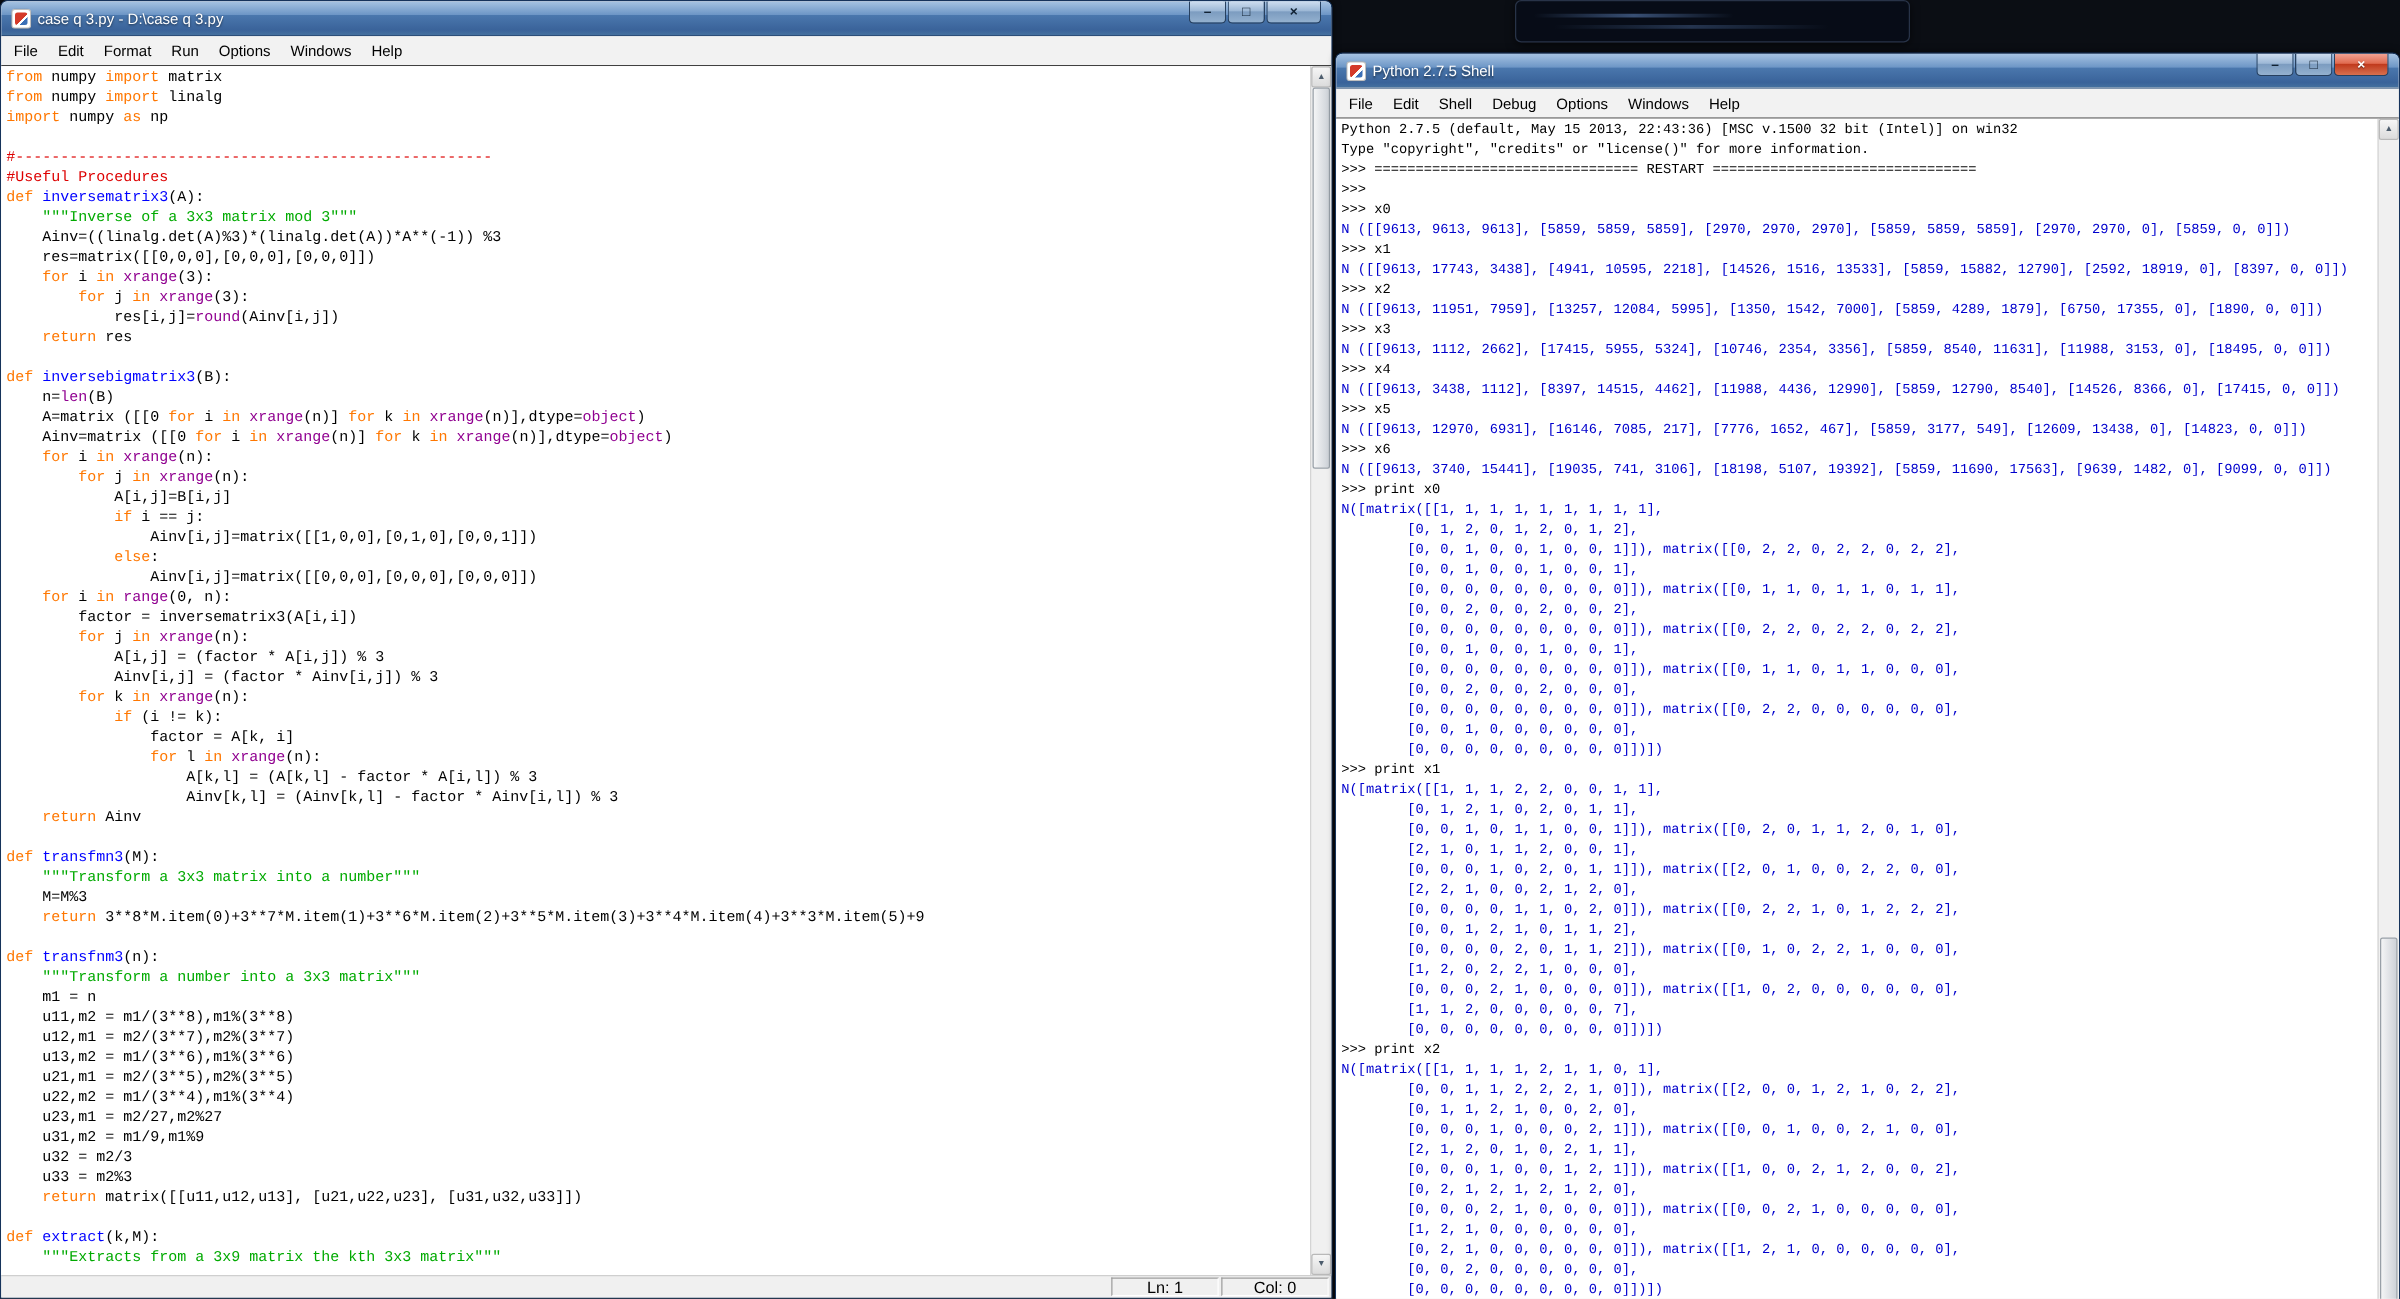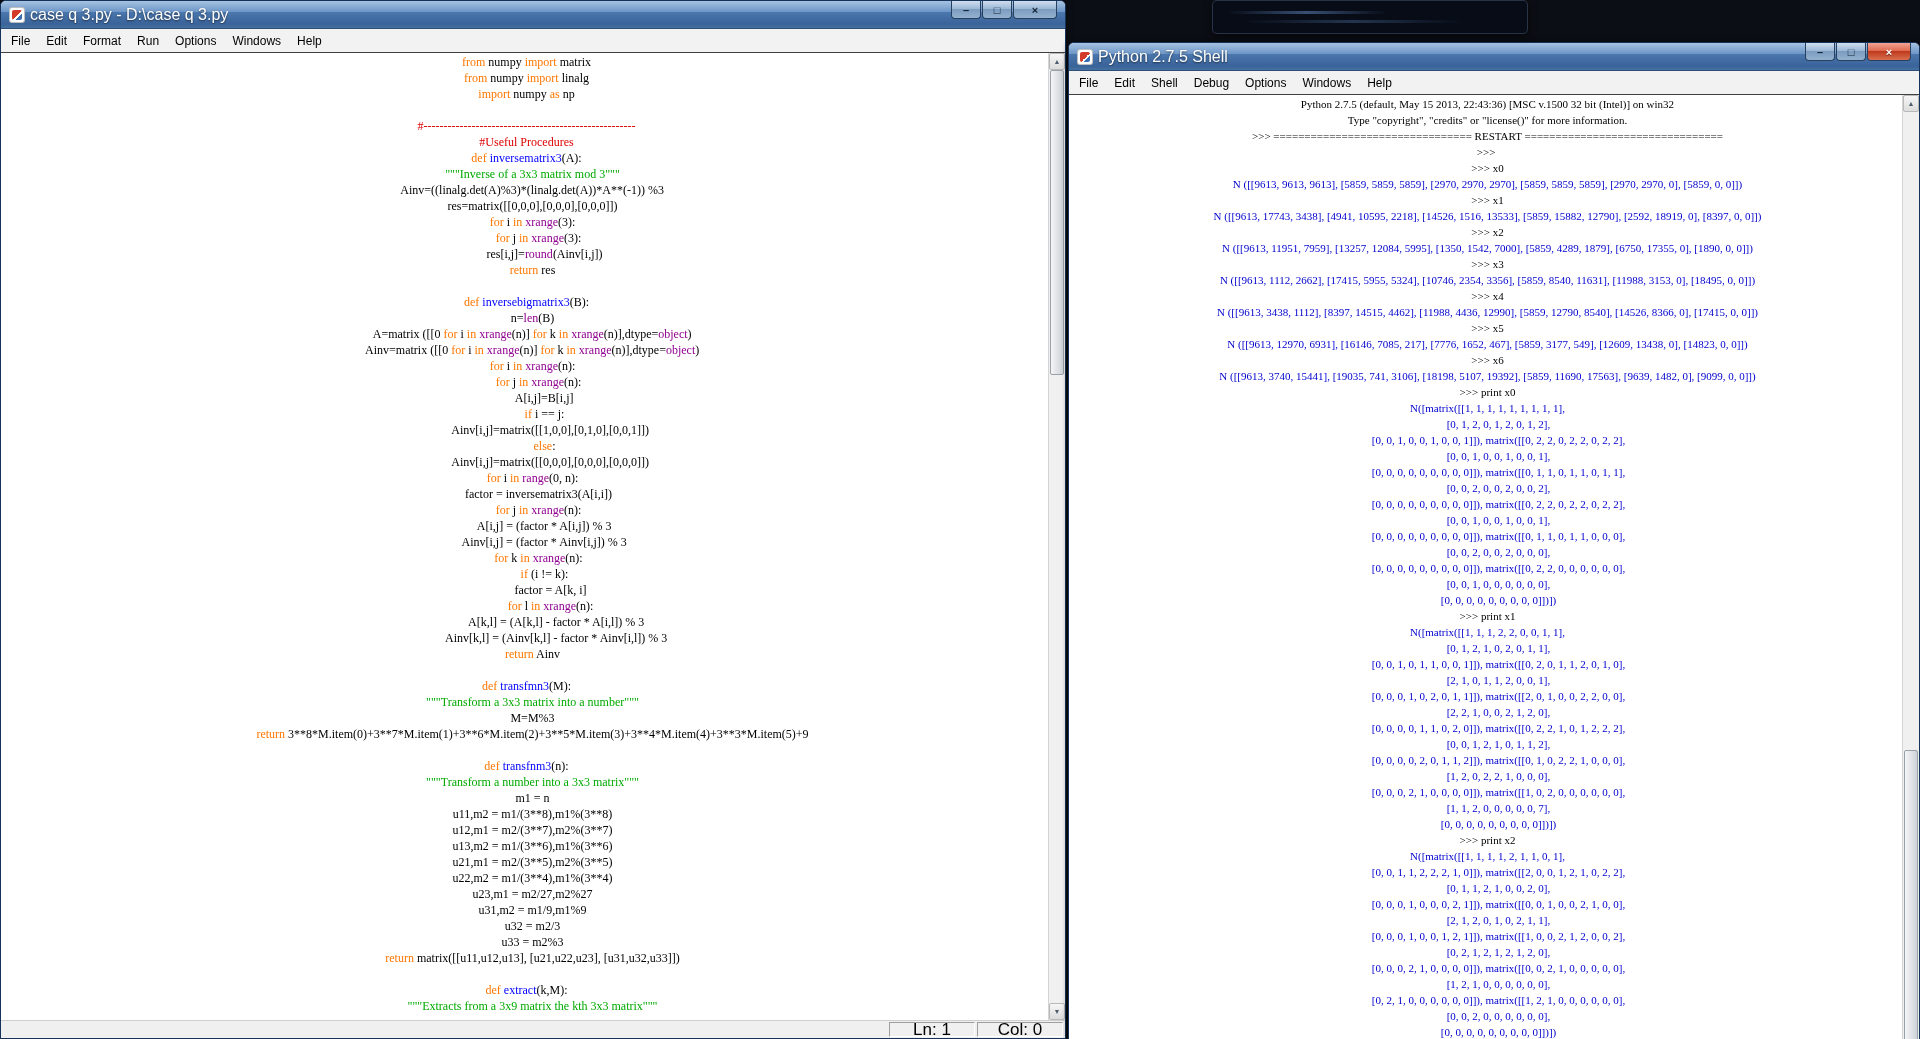--- a/index.html
+++ b/index.html
@@ -11,36 +11,36 @@
           border-radius:6px 6px 0 0;box-shadow:0 0 6px rgba(0,0,0,.6);}
   .window.left{left:0;width:1066px;}
   .window.right{left:1068px;width:852px;margin-top:42px;}
 
   .titlebar{position:relative;height:28px;border-radius:5px 5px 0 0;
             background:linear-gradient(180deg,#a6c3e2 0%,#6d96c6 40%,#4a77ad 42%,#3a639a 85%,#45719f 100%);
             display:flex;align-items:center;padding:0 6px;border-bottom:1px solid #2c4e79;}
   .winicon{width:16px;height:16px;margin:0 5px 0 2px;background:#fff;border-radius:3px;position:relative;overflow:hidden;flex:0 0 auto;border:1px solid rgba(0,0,0,.25);}
   .winicon i{position:absolute;left:2px;top:2px;width:10px;height:10px;display:block;
              background:linear-gradient(135deg,#d43a2a 0 55%,#ffffff 55% 68%,#3b6fb6 68%);border-radius:2px;}
-  .wintitle{color:#fff;font-size:16px;text-shadow:0 1px 2px rgba(0,0,0,.6);white-space:nowrap;overflow:hidden;}
+  .wintitle{color:#fff;font-size:12px;text-shadow:0 1px 2px rgba(0,0,0,.6);white-space:nowrap;overflow:hidden;}
   .capbtns{position:absolute;right:8px;top:0;display:flex;}
   .capbtn{width:30px;height:18px;margin-left:1px;border:1px solid #27405f;border-top:none;border-radius:0 0 4px 4px;
           background:linear-gradient(180deg,#cfdef0 0%,#9db8d6 45%,#7c9cc0 50%,#94b1cf 100%);
           display:flex;align-items:center;justify-content:center;cursor:default;}
   .capbtn .glyph{font-style:normal;font-size:11px;line-height:10px;color:#123;font-weight:bold;}
   .capbtn.close{width:44px;}
   .window.right .capbtn.close{background:linear-gradient(180deg,#f2a394 0%,#e06b50 45%,#c03a1d 50%,#d8704f 100%);}
   .window.right .capbtn.close .glyph{color:#fff;text-shadow:0 1px 1px rgba(0,0,0,.5);}
 
   .menubar{height:24px;background:#f2f2f2;border-bottom:1px solid #404040;display:flex;align-items:stretch;padding-left:2px;}
   .menuitem{display:flex;align-items:center;padding:0 8px;font-size:12px;color:#000;}
 
   .content{display:flex;height:calc(100% - 28px - 24px - 18px);background:#fff;}
   .textarea{flex:1;overflow:hidden;padding:1px 0 0 4px;background:#fff;cursor:text;
-            font-family:Liberation Serif, serif;text-align:center;}
+            font-family:Liberation Mono, monospace;}
   .window.left  .textarea{font-size:12px;}
   .window.right .textarea{font-size:11px;}
   .line{height:16px;line-height:16px;white-space:pre;overflow:hidden;}
 
   
   .t-p{color:#000000;}
   .t-k{color:#ff7700;}
   .t-b{color:#900090;}
   .t-c{color:#dd0000;}
   .t-s{color:#00aa00;}
@@ -52,21 +52,21 @@
   .sarrow{position:absolute;left:0;width:100%;height:17px;display:flex;align-items:center;justify-content:center;
           font-size:7px;color:#4d5d6d;background:linear-gradient(180deg,#f6f6f6,#dcdcdc);border:1px solid #b9b9b9;border-radius:2px;}
   .sarrow.up{top:0;} .sarrow.down{bottom:0;}
   .sthumb{position:absolute;left:1px;width:14px;border:1px solid #98a0a8;border-radius:2px;
           background:linear-gradient(90deg,#f4f5f6,#dde0e4 60%,#cdd2d8);}
   .window.left  .sthumb{top:17px;height:305px;}
   .window.right .sthumb{bottom:17px;height:295px;}
 
   .statusbar{height:18px;background:#f0f0f0;border-top:1px solid #cfcfcf;display:flex;justify-content:flex-end;align-items:stretch;}
   .statuscell{min-width:86px;margin:1px 2px 1px 0;padding:0 10px;display:flex;align-items:center;justify-content:center;
-              font-size:17px;color:#000;border:1px solid;border-color:#9e9e9e #ffffff #ffffff #9e9e9e;background:#f0f0f0;}
+              font-size:13px;color:#000;border:1px solid;border-color:#9e9e9e #ffffff #ffffff #9e9e9e;background:#f0f0f0;}
 
   
   .overlay{position:absolute;left:1212px;top:0;width:316px;height:34px;border-radius:5px;
            background:rgba(8,12,24,.92);border:1px solid rgba(140,170,220,.25);box-shadow:0 2px 8px rgba(0,0,0,.6);}
   .overlay i{position:absolute;display:block;height:3px;border-radius:2px;
              background:linear-gradient(90deg,transparent,rgba(130,180,255,.4),transparent);}
   .overlay i.g1{left:14px;top:10px;width:160px;}
   .overlay i.g2{left:30px;top:19px;width:220px;opacity:.6;}
 </style>
 </head>

